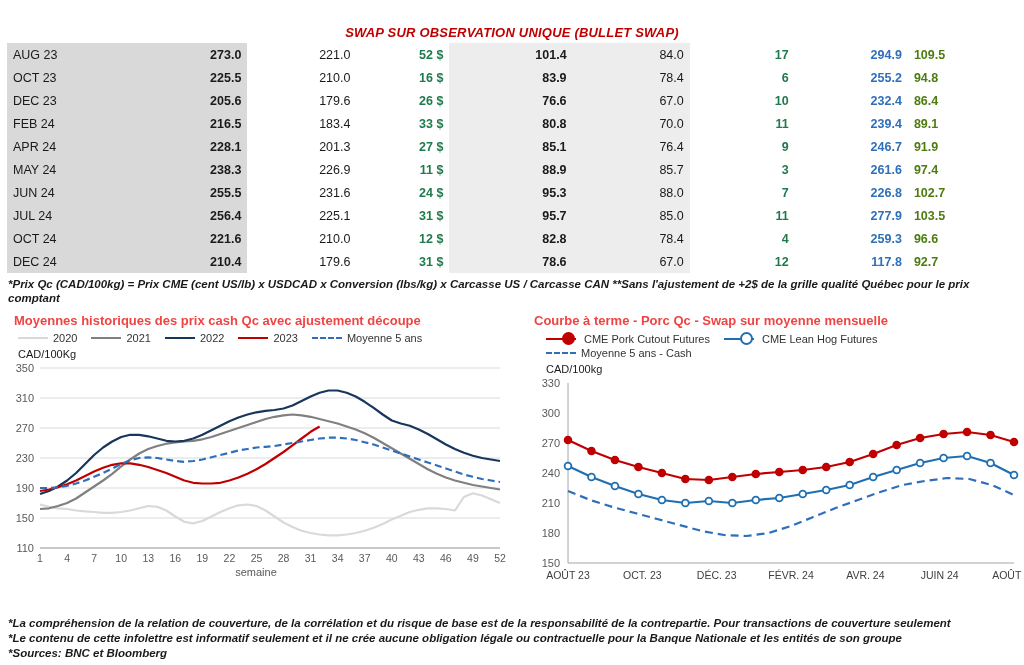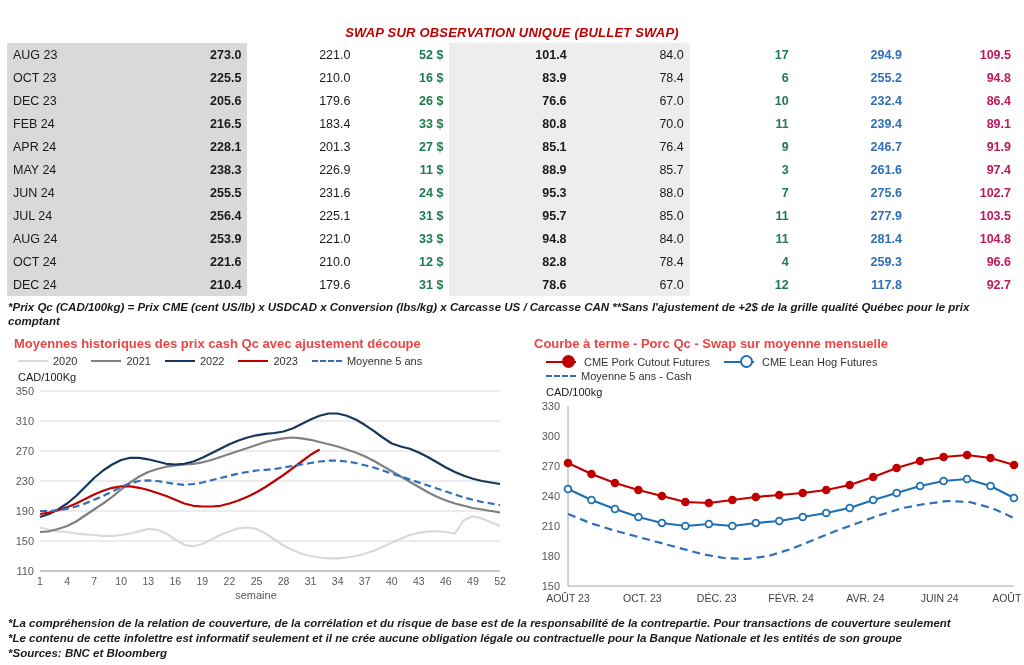--- a/index.html
+++ b/index.html
@@ -34,21 +34,21 @@
     white-space:nowrap;
   }
   .c-month{width:118px;background:#d9d9d9;color:#1a1a1a;font-weight:normal;padding-left:24px;}
   .c-a{width:96px;background:#d9d9d9;text-align:right;font-weight:bold;padding-right:28px;}
   .c-b{width:96px;background:#ffffff;text-align:right;padding-right:30px;}
   .c-c{width:80px;background:#ffffff;text-align:right;color:#1f7a4d;font-weight:bold;padding-right:44px;}
   .c-d{width:110px;background:#ededed;text-align:right;font-weight:bold;padding-right:34px;}
   .c-e{width:104px;background:#ededed;text-align:right;padding-right:36px;}
   .c-f{width:92px;background:#ffffff;text-align:right;color:#1f7a4d;font-weight:bold;padding-right:34px;}
   .c-g{width:100px;background:#ffffff;text-align:right;color:#2f6fba;font-weight:bold;padding-right:16px;}
-  .c-h{width:96px;background:#ffffff;text-align:right;color:#be185d;font-weight:bold;padding-right:10px;}
+  .c-h{width:96px;background:#ffffff;color:#4d7c0f;font-weight:bold;padding-right:10px;}
 
   .footnote{
     font-size:11.5px;font-style:italic;font-weight:bold;
     padding:4px 8px 0 8px;line-height:14px;
   }
   
   .panels{display:flex;margin-top:6px;}
   .panel{width:512px;position:relative;}
   .panel-title{
     font-size:13px;font-weight:bold;color:#ef4444;
@@ -148,44 +148,33 @@
       <td class="c-h">97.4</td>
     </tr>
     <tr>
       <td class="c-month">JUN 24</td>
       <td class="c-a">255.5</td>
       <td class="c-b">231.6</td>
       <td class="c-c">24 $</td>
       <td class="c-d">95.3</td>
       <td class="c-e">88.0</td>
       <td class="c-f">7</td>
-      <td class="c-g">275.6</td>
+      <td class="c-g">226.8</td>
       <td class="c-h">102.7</td>
     </tr>
     <tr>
       <td class="c-month">JUL 24</td>
       <td class="c-a">256.4</td>
       <td class="c-b">225.1</td>
       <td class="c-c">31 $</td>
       <td class="c-d">95.7</td>
       <td class="c-e">85.0</td>
       <td class="c-f">11</td>
       <td class="c-g">277.9</td>
       <td class="c-h">103.5</td>
-    </tr>
-    <tr>
-      <td class="c-month">AUG 24</td>
-      <td class="c-a">253.9</td>
-      <td class="c-b">221.0</td>
-      <td class="c-c">33 $</td>
-      <td class="c-d">94.8</td>
-      <td class="c-e">84.0</td>
-      <td class="c-f">11</td>
-      <td class="c-g">281.4</td>
-      <td class="c-h">104.8</td>
     </tr>
     <tr>
       <td class="c-month">OCT 24</td>
       <td class="c-a">221.6</td>
       <td class="c-b">210.0</td>
       <td class="c-c">12 $</td>
       <td class="c-d">82.8</td>
       <td class="c-e">78.4</td>
       <td class="c-f">4</td>
       <td class="c-g">259.3</td>

